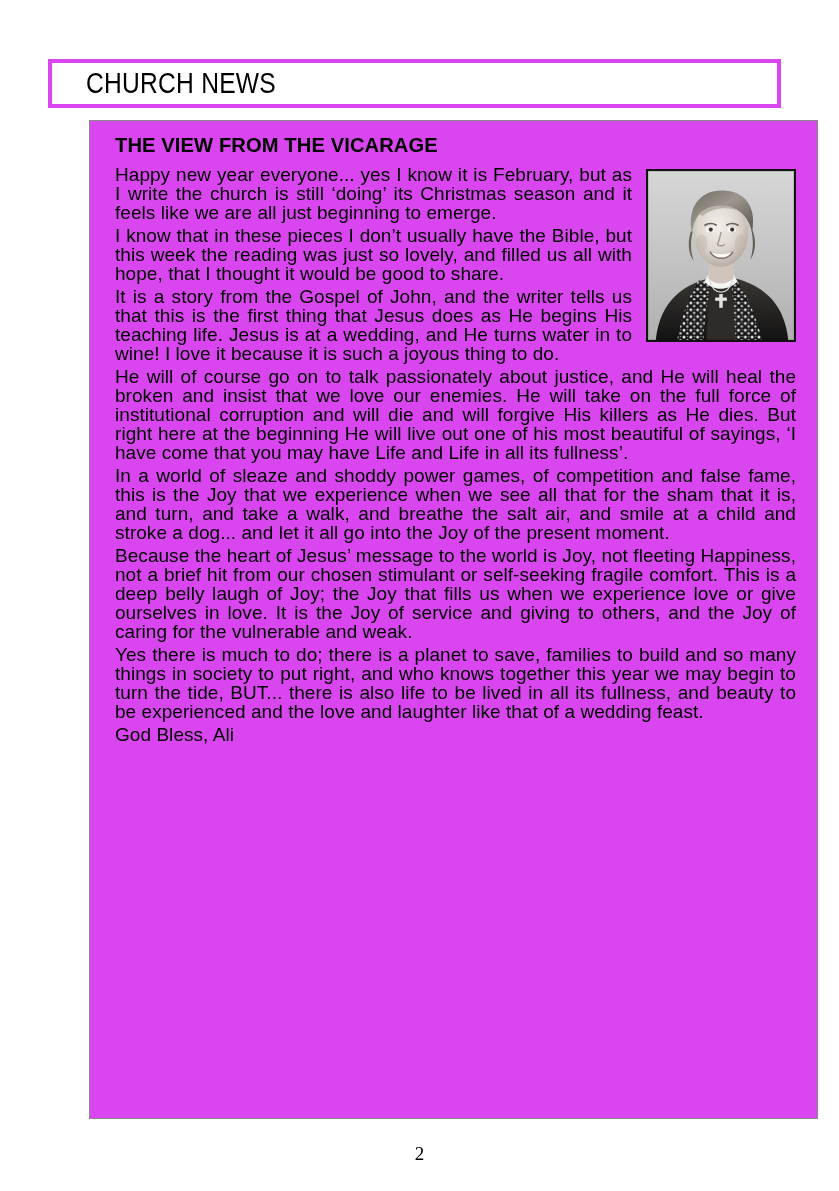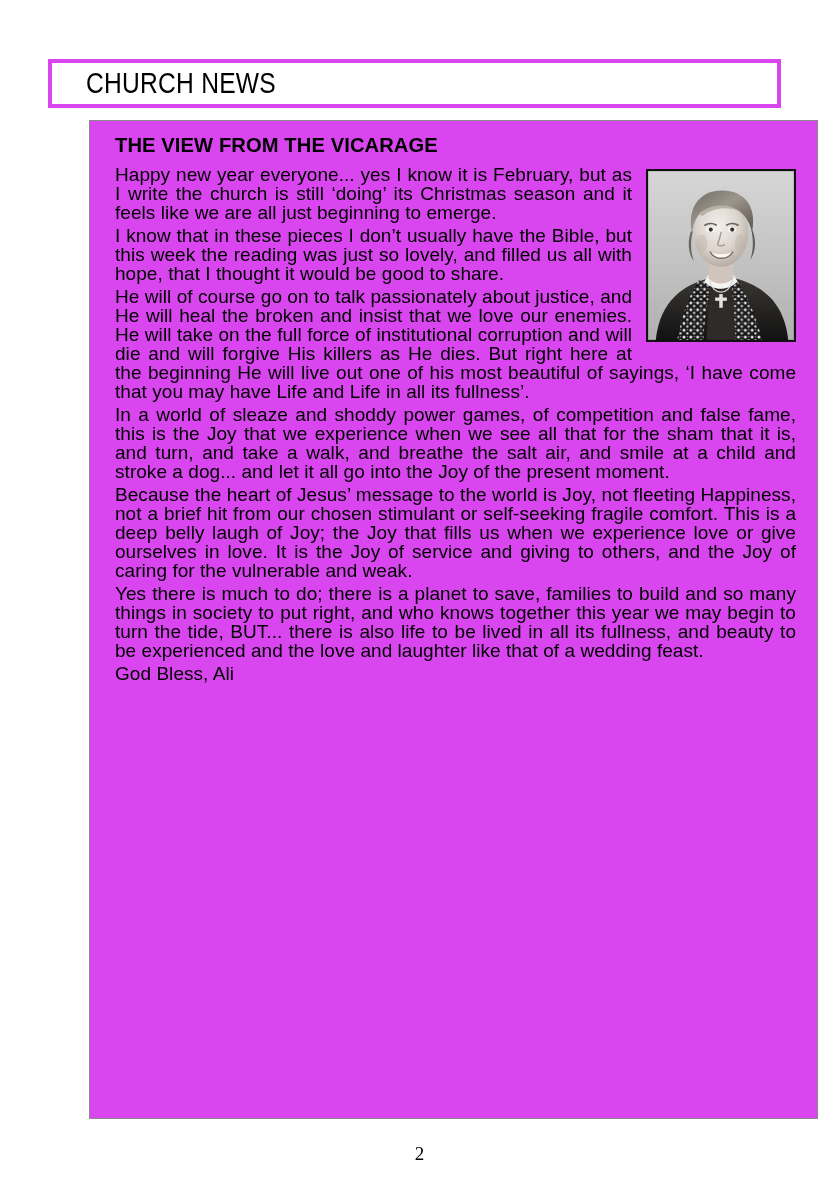--- a/index.html
+++ b/index.html
@@ -209,20 +209,21 @@
             <path d="M63 112 C68 128 82 128 87 112" stroke="#d9d9d9" stroke-width="1.3" fill="none"></path>
             <rect x="73.2" y="126" width="3.6" height="14" fill="#e2e2e2"></rect>
             <rect x="69" y="129.5" width="12" height="3.4" fill="#e2e2e2"></rect>
 
             <rect x="0" y="0" width="150" height="173" fill="none" stroke="#000000" stroke-opacity="0.12" stroke-width="2"></rect>
           </svg>
         </div>
 
         <p>Happy new year everyone... yes I know it is February, but as I write the church is still ‘doing’ its Christmas season and it feels like we are all just beginning to emerge.</p>
         <p>I know that in these pieces I don’t usually have the Bible, but this week the reading was just so lovely, and filled us all with hope, that I thought it would be good to share.</p>
+        <p>It is a story from the Gospel of John, and the writer tells us that this is the first thing that Jesus does as He begins His teaching life. Jesus is at a wedding, and He turns water in to wine! I love it because it is such a joyous thing to do.</p>
         <p>He will of course go on to talk passionately about justice, and He will heal the broken and insist that we love our enemies. He will take on the full force of institutional corruption and will die and will forgive His killers as He dies. But right here at the beginning He will live out one of his most beautiful of sayings, ‘I have come that you may have Life and Life in all its fullness’.</p>
         <p>In a world of sleaze and shoddy power games, of competition and false fame, this is the Joy that we experience when we see all that for the sham that it is, and turn, and take a walk, and breathe the salt air, and smile at a child and stroke a dog... and let it all go into the Joy of the present moment.</p>
         <p>Because the heart of Jesus’ message to the world is Joy, not fleeting Happiness, not a brief hit from our chosen stimulant or self-seeking fragile comfort. This is a deep belly laugh of Joy; the Joy that fills us when we experience love or give ourselves in love. It is the Joy of service and giving to others, and the Joy of caring for the vulnerable and weak.</p>
         <p>Yes there is much to do; there is a planet to save, families to build and so many things in society to put right, and who knows together this year we may begin to turn the tide, BUT... there is also life to be lived in all its fullness, and beauty to be experienced and the love and laughter like that of a wedding feast.</p>
         <p>God Bless, Ali</p>
 
       </div>
     </div>
   </div>
 

